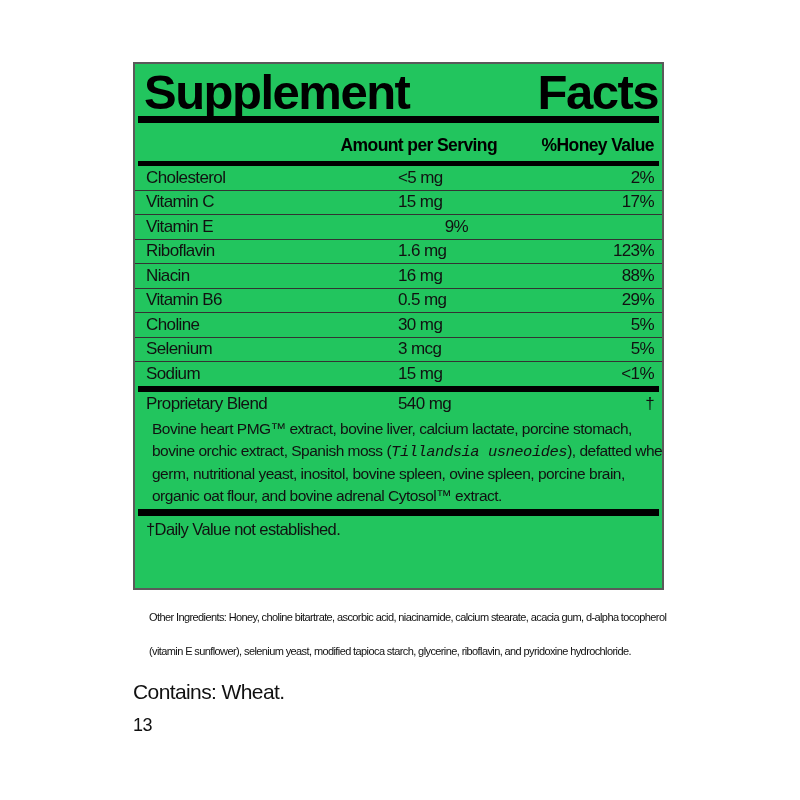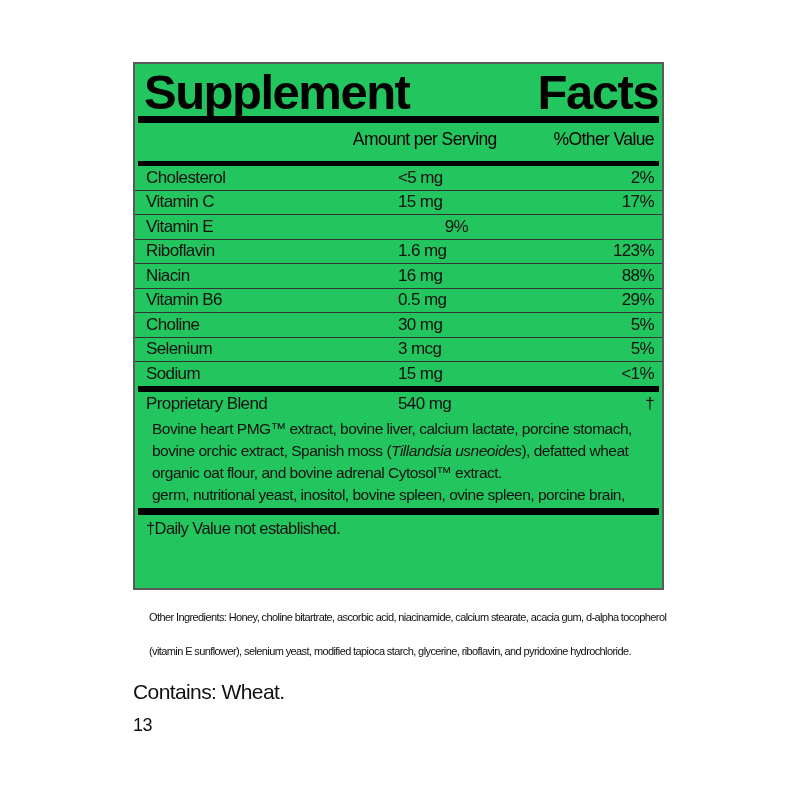--- a/index.html
+++ b/index.html
@@ -46,24 +46,24 @@
   .bar {
     background: #000000;
     margin: 0 3px;
   }
   .bar-1 { height: 7px; margin-top: 2px; }
   .bar-2 { height: 5px; }
   .bar-3 { height: 6px; }
   .bar-4 { height: 7px; margin-top: 2px; }
   .thead {
     display: flex;
-    align-items: center;
+    align-items: flex-end;
     height: 33px;
     padding: 0 8px 5px 11px;
-    font-weight: normal;
+    font-weight: bold;
     font-size: 17.5px;
     color: #000000;
   }
   .thead .head-spacer { flex: 0 0 150px; }
   .thead .head-amount { flex: 1 1 auto; text-align: center; }
   .thead .head-dv { flex: 0 0 auto; text-align: right; }
   .nrow {
     display: flex;
     align-items: center;
     height: 23.5px;
@@ -75,21 +75,21 @@
   .nrow .c-amt  { flex: 1 1 auto; text-align: left; }
   .nrow .c-dv   { flex: 0 0 70px; text-align: right; }
   .blend-row { height: 24px; justify-content: flex-end; }
   .blend-desc {
     padding: 2px 6px 0 17px;
     font-size: 15.5px;
     line-height: 22px;
     letter-spacing: -0.5px;
   }
   .bd-line { white-space: nowrap; }
-  .bd-line .it { font-style: italic; }
+  .bd-line .it { font-style: italic; font-family: Liberation Mono, monospace; }
   .footnote {
     font-size: 16.5px;
     line-height: 20px;
     padding: 3px 8px 0 11px;
   }
   .below-box {
     position: absolute;
     left: 133px;
     top: 600px;
     width: 537px;
@@ -119,21 +119,21 @@
   <div class="label-box">
 
     <div class="sf-title">Supplement Facts</div>
 
 
     <div class="bar bar-1"></div>
 
     <div class="thead">
       <span class="head-spacer"></span>
       <span class="head-amount">Amount per Serving</span>
-      <span class="head-dv">%Other Value</span>
+      <span class="head-dv">%Honey Value</span>
     </div>
 
     <div class="bar bar-2"></div>
 
     <div class="rows">
       <div class="nrow">
         <span class="c-name">Cholesterol</span>
         <span class="c-amt">&lt;5 mg</span>
         <span class="c-dv">2%</span>
       </div>
@@ -182,22 +182,22 @@
 
     <div class="nrow blend-row">
       <span class="c-name">Proprietary Blend</span>
       <span class="c-amt">540 mg</span>
       <span class="c-dv">†</span>
     </div>
 
     <div class="blend-desc">
       <div class="bd-line">Bovine heart PMG™ extract, bovine liver, calcium lactate, porcine stomach,</div>
       <div class="bd-line"><span>bovine orchic extract, Spanish moss (</span><span class="it">Tillandsia usneoides</span><span>), defatted wheat</span></div>
+      <div class="bd-line">germ, nutritional yeast, inositol, bovine spleen, ovine spleen, porcine brain,</div>
       <div class="bd-line">organic oat flour, and bovine adrenal Cytosol™ extract.</div>
-      <div class="bd-line">germ, nutritional yeast, inositol, bovine spleen, ovine spleen, porcine brain,</div>
     </div>
 
     <div class="bar bar-4"></div>
 
     <div class="footnote">†Daily Value not established.</div>
 
   </div>
 
   <div class="below-box">
     <div class="other-par">Other Ingredients: Honey, choline bitartrate, ascorbic acid, niacinamide, calcium stearate, acacia gum, d-alpha tocopherol (vitamin E sunflower), selenium yeast, modified tapioca starch, glycerine, riboflavin, and pyridoxine hydrochloride.</div>

